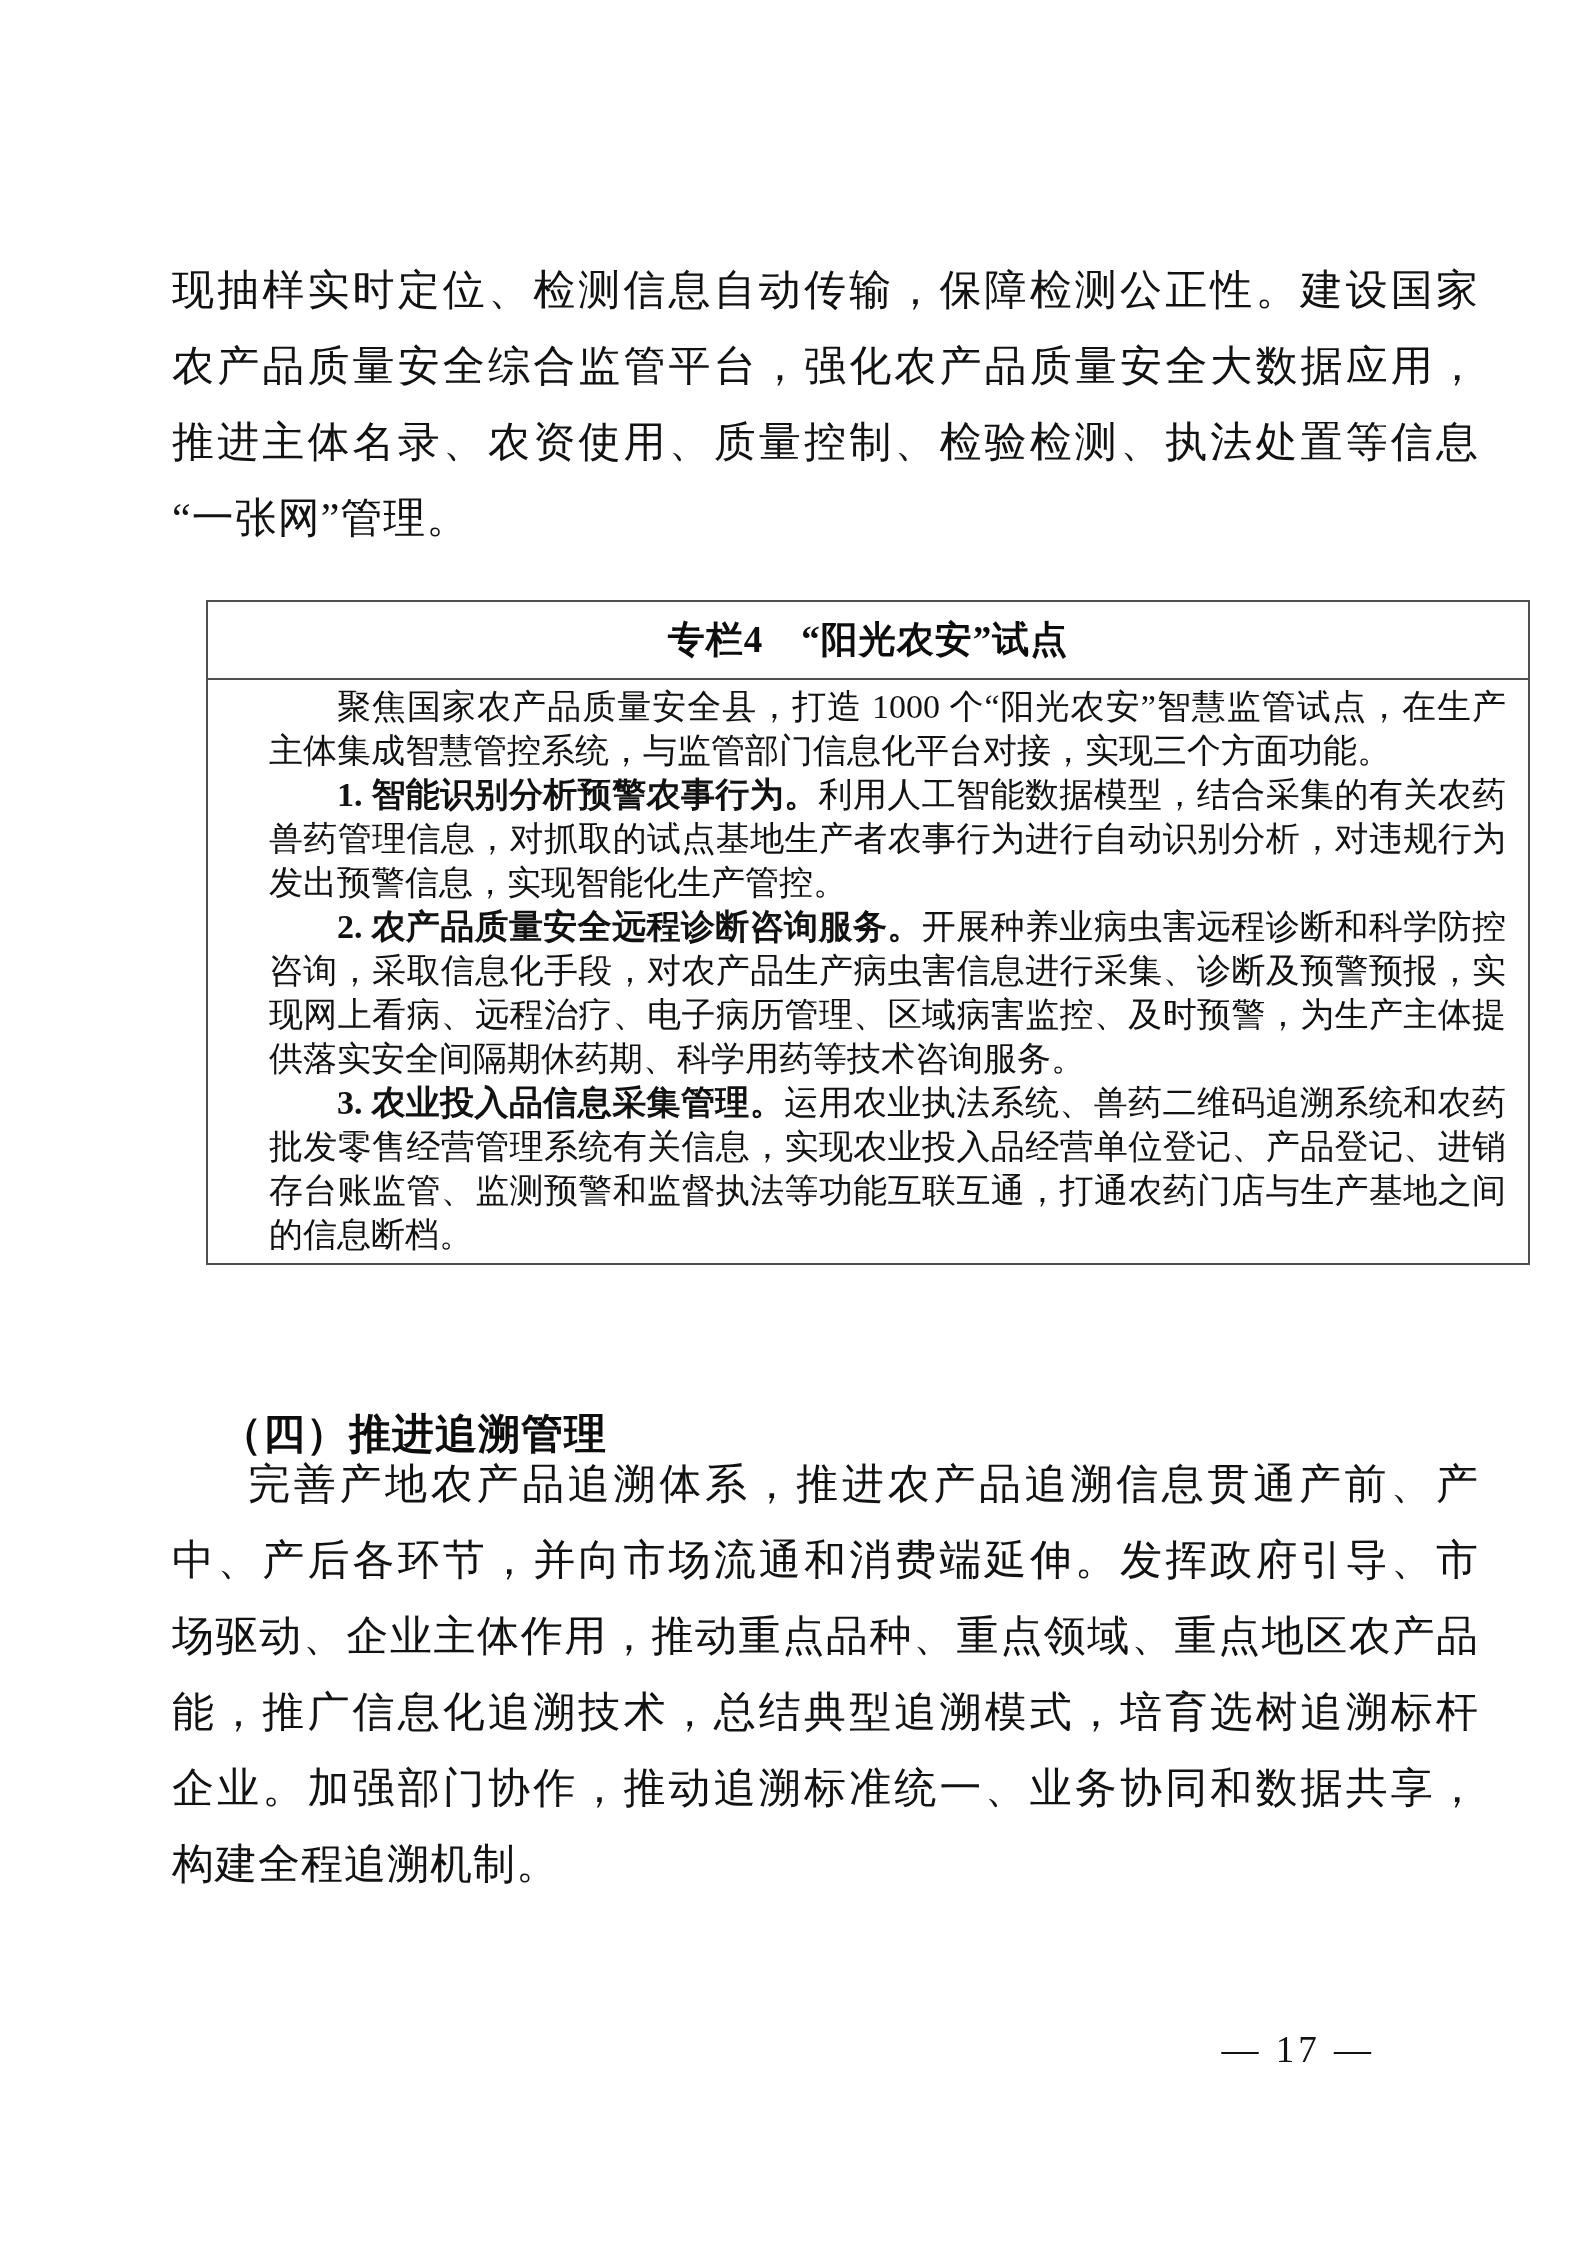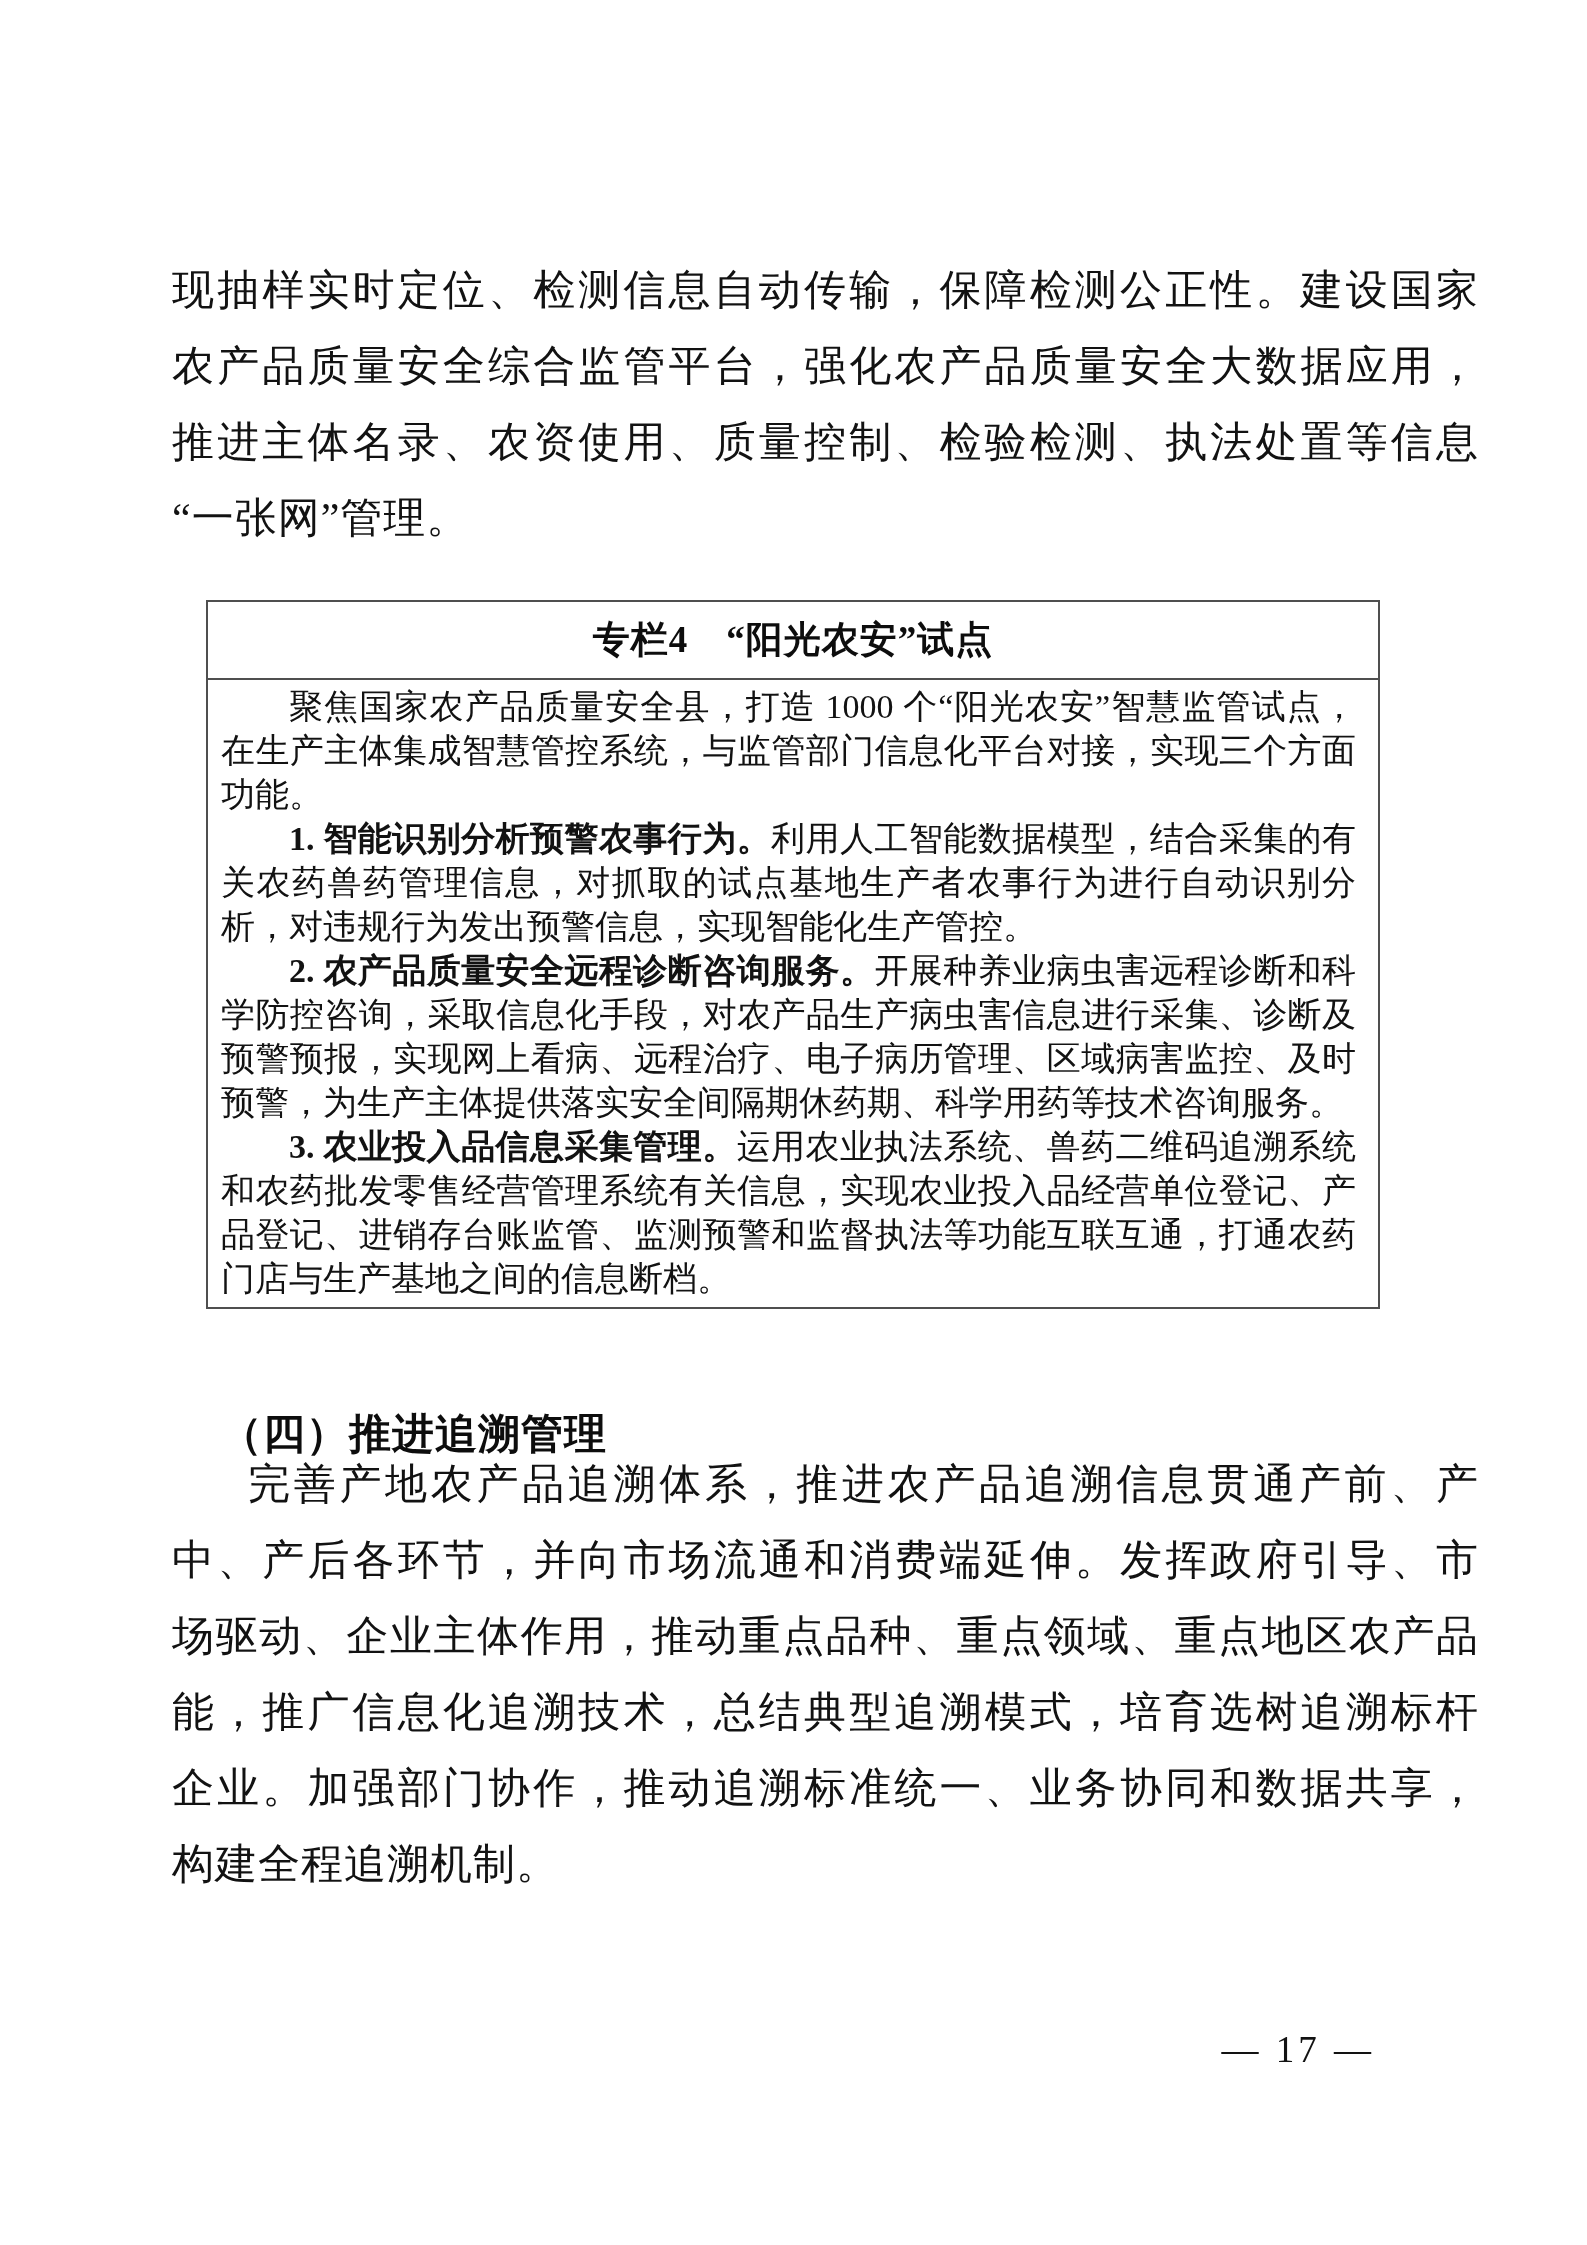--- a/index.html
+++ b/index.html
@@ -20,31 +20,31 @@
     letter-spacing:1px;
     overflow:visible;white-space:normal;
   }
   .tline.last{text-align-last:left;}
   .tline.indent{text-indent:76px;}
   #para-top{top:252px;}
   #para-main{top:1446px;}
 
   
   .panel{
-    position:absolute;left:206px;top:600px;width:1174px;
+    position:absolute;left:206px;top:600px;width:1324px;
     border:2px solid #4f4f4f;box-sizing:border-box;background:#ffffff;
   }
   .panel-header{
     height:76px;border-bottom:2px solid #4f4f4f;
     display:flex;align-items:center;justify-content:center;
   }
   .panel-title{
     font-weight:bold;font-size:37px;letter-spacing:1px;color:#0d0d0d;
   }
-  .panel-body{padding:5px 22px 6px 13px;}
+  .panel-body{padding:5px 22px 6px 13px;margin-left:48px;}
   .box-para{
     margin:0;font-size:34px;line-height:44px;
     text-align:justify;text-justify:inter-character;text-indent:68px;
     color:#121212;
   }
   .box-lead{font-weight:bold;}
 
   
   .section-heading{
     position:absolute;left:140px;top:1390px;width:1307px;margin:16px;

